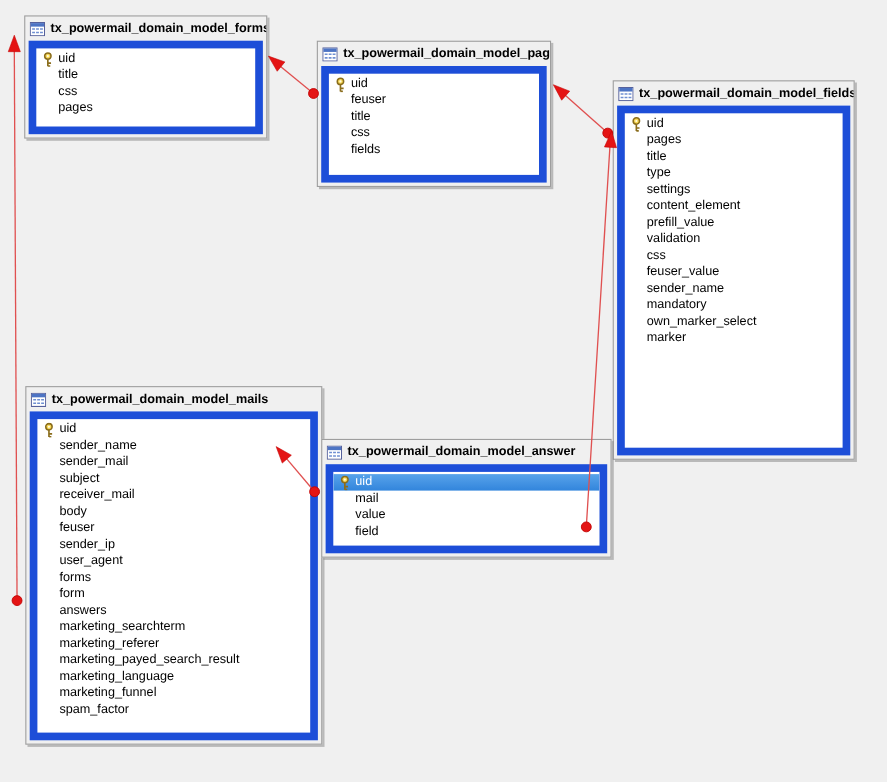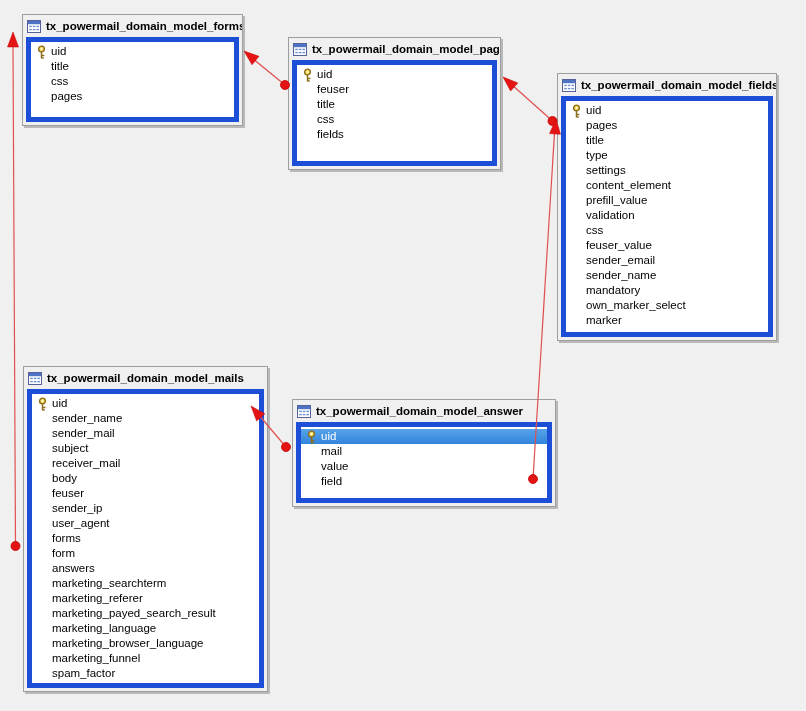--- a/index.html
+++ b/index.html
@@ -22,21 +22,21 @@
     display:flex;align-items:center;gap:5px;
     padding:0 4px;
     font-size:11.5px;font-weight:bold;color:#000;
     white-space:nowrap;overflow:hidden;
   }
   .table-icon{flex:0 0 14px;height:13px;display:inline-flex;}
   .table-fields{
     flex:1 1 auto;
     margin:0 3px 3px 3px;
     background:#fff;
-    border:5px solid #1d4ed8;
+    border:7px solid #1d4ed8;
     padding:2px 0;
     overflow:hidden;
   }
   .row{
     height:15px;line-height:15px;
     display:flex;align-items:center;gap:4px;
     padding-left:4px;
     font-size:11.5px;color:#000;
     white-space:nowrap;
   }
@@ -141,21 +141,21 @@
         <span class="ksl"></span>
         <span>css</span>
       </div>
     <div class="row">
         <span class="ksl"></span>
         <span>fields</span>
       </div>
   </div>
 </div>
 
-<div class="table-node" style="left:557px;top:73px;width:220px;height:268px">
+<div class="table-node" style="left:557px;top:73px;width:220px;height:345px">
   <div class="table-header">
     <span class="table-icon">
       <svg width="14" height="13" viewBox="0 0 14 13">
           <rect x="0.5" y="0.5" width="13" height="12" fill="#ffffff" stroke="#56619c"></rect>
           <rect x="1" y="1" width="12" height="3.2" fill="#4d74c4"></rect>
           <g stroke="#6f8fd2" stroke-width="1.4">
             <line x1="2.2" y1="6.4" x2="4.8" y2="6.4"></line>
             <line x1="5.8" y1="6.4" x2="8.4" y2="6.4"></line>
             <line x1="9.4" y1="6.4" x2="12" y2="6.4"></line>
             <line x1="2.2" y1="9.6" x2="4.8" y2="9.6"></line>
@@ -208,42 +208,38 @@
     <div class="row">
         <span class="ksl"></span>
         <span>css</span>
       </div>
     <div class="row">
         <span class="ksl"></span>
         <span>feuser_value</span>
       </div>
     <div class="row">
         <span class="ksl"></span>
-        <span>sender_email</span>
-      </div>
-    <div class="row">
-        <span class="ksl"></span>
         <span>sender_name</span>
       </div>
     <div class="row">
         <span class="ksl"></span>
         <span>mandatory</span>
       </div>
     <div class="row">
         <span class="ksl"></span>
         <span>own_marker_select</span>
       </div>
     <div class="row">
         <span class="ksl"></span>
         <span>marker</span>
       </div>
   </div>
 </div>
 
-<div class="table-node" style="left:23px;top:366px;width:245px;height:326px">
+<div class="table-node" style="left:23px;top:351px;width:270px;height:326px">
   <div class="table-header">
     <span class="table-icon">
       <svg width="14" height="13" viewBox="0 0 14 13">
           <rect x="0.5" y="0.5" width="13" height="12" fill="#ffffff" stroke="#56619c"></rect>
           <rect x="1" y="1" width="12" height="3.2" fill="#4d74c4"></rect>
           <g stroke="#6f8fd2" stroke-width="1.4">
             <line x1="2.2" y1="6.4" x2="4.8" y2="6.4"></line>
             <line x1="5.8" y1="6.4" x2="8.4" y2="6.4"></line>
             <line x1="9.4" y1="6.4" x2="12" y2="6.4"></line>
             <line x1="2.2" y1="9.6" x2="4.8" y2="9.6"></line>
@@ -317,24 +313,20 @@
         <span class="ksl"></span>
         <span>marketing_referer</span>
       </div>
     <div class="row">
         <span class="ksl"></span>
         <span>marketing_payed_search_result</span>
       </div>
     <div class="row">
         <span class="ksl"></span>
         <span>marketing_language</span>
-      </div>
-    <div class="row">
-        <span class="ksl"></span>
-        <span>marketing_browser_language</span>
       </div>
     <div class="row">
         <span class="ksl"></span>
         <span>marketing_funnel</span>
       </div>
     <div class="row">
         <span class="ksl"></span>
         <span>spam_factor</span>
       </div>
   </div>

